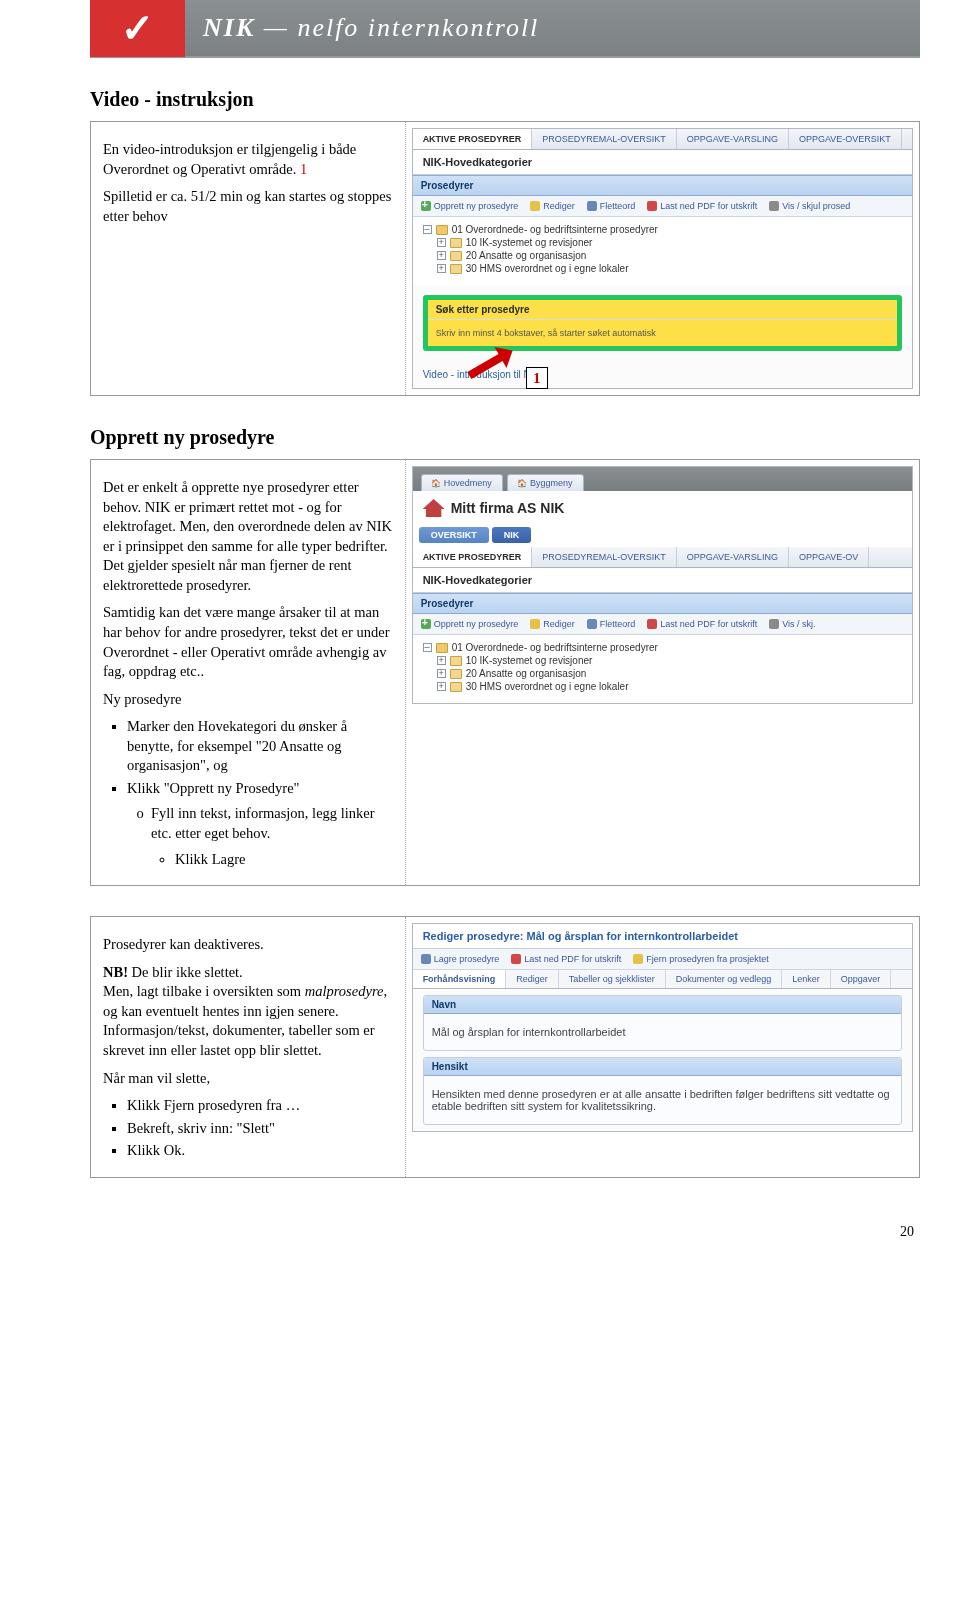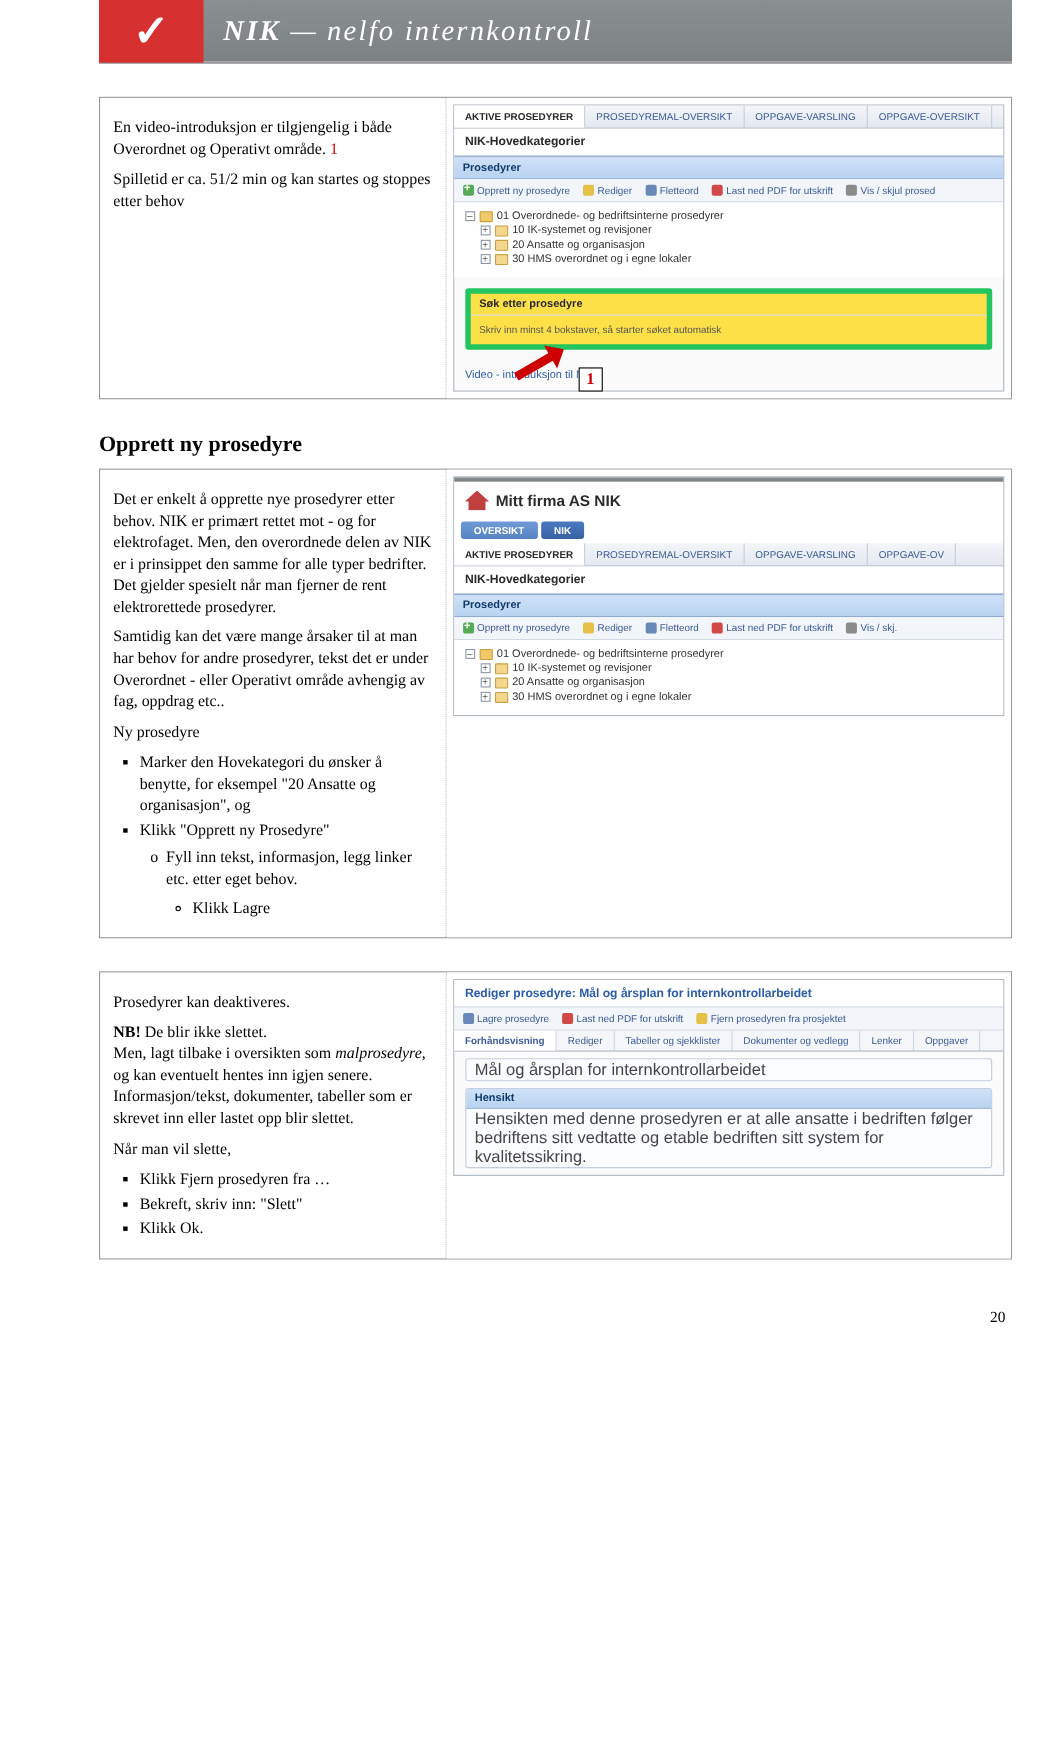--- a/index.html
+++ b/index.html
@@ -181,38 +181,39 @@
   .mini .pill-tabs { display: flex; gap: 3px; padding: 4px 6px; background: #fff; }
   .mini .pill { padding: 3px 12px; border-radius: 3px; font-size: 9px; color: #fff; background: linear-gradient(#4a78bf,#3862a5); text-transform: uppercase; font-weight: bold; }
   .mini .pill.alt { background: linear-gradient(#6f9ad6,#5683c2); }
 
   
   .tab-row { display: flex; border-bottom: 1px solid #b0b8c0; background: #f4f6fa; font-size: 9px; }
   .tab-row .t { padding: 4px 10px; color: #3b5998; border-right: 1px solid #d0d6e0; }
   .tab-row .t.active { background: #fff; font-weight: bold; }
   .pane { padding: 0; margin: 6px 10px; border: 1px solid #c4cedc; border-radius: 3px; background: #fafcff; }
   .pane .ph { background: linear-gradient(#cfe1f7,#b9d3f1); padding: 3px 8px; font-weight: bold; color: #103a6b; font-size: 10px; border-bottom: 1px solid #8faad0; }
-  .pane .pb { padding: 1px 8px; font-size: 15px; color: #444; }
+  .pane .pb { padding: 12px 8px; font-size: 11px; color: #444; }
 
   .page-num { text-align: right; font-size: 14px; padding: 16px 6px 0 0; }
 </style>
 </head>
 <body>
 
 <div class="page">
 
   <div class="logo-banner">
     <div class="logo-check">✓</div>
     <div class="logo-text">
       <b>NIK</b>
       <span> — </span>
       <span>nelfo internkontroll</span>
     </div>
   </div>
 
+  <h2 class="section-title">Video - instruksjon</h2>
   <div class="two-col">
     <div class="left">
       <p>
         <span>En video-introduksjon er tilgjengelig i både Overordnet og Operativt område. </span>
         <span class="red-num">1</span>
       </p>
       <p>Spilletid er ca. 51/2 min og kan startes og stoppes etter behov</p>
     </div>
     <div class="right">
       <div class="mini">
@@ -298,20 +299,24 @@
                   <li>Klikk Lagre</li>
                 </ul>
             </li>
           </ul>
         </li>
       </ul>
     </div>
     <div class="right">
       <div class="mini">
         <div class="app-header">
+          <div class="menu-chips">
+            <div class="chip">Hovedmeny</div>
+            <div class="chip">Byggmeny</div>
+          </div>
         </div>
         <div class="firma-hdr">
           <div class="house-ico"></div>
           <span>Mitt firma AS NIK</span>
         </div>
         <div class="pill-tabs">
           <div class="pill alt">OVERSIKT</div>
           <div class="pill">NIK</div>
         </div>
         <div class="tabs">
@@ -404,20 +409,21 @@
         </div>
         <div class="tab-row">
           <div class="t active">Forhåndsvisning</div>
           <div class="t">Rediger</div>
           <div class="t">Tabeller og sjekklister</div>
           <div class="t">Dokumenter og vedlegg</div>
           <div class="t">Lenker</div>
           <div class="t">Oppgaver</div>
         </div>
         <div class="pane">
+          <div class="ph">Navn</div>
           <div class="pb">Mål og årsplan for internkontrollarbeidet</div>
         </div>
         <div class="pane">
           <div class="ph">Hensikt</div>
           <div class="pb">Hensikten med denne prosedyren er at alle ansatte i bedriften følger bedriftens sitt vedtatte og etable bedriften sitt system for kvalitetssikring.</div>
         </div>
       </div>
     </div>
   </div>
 

